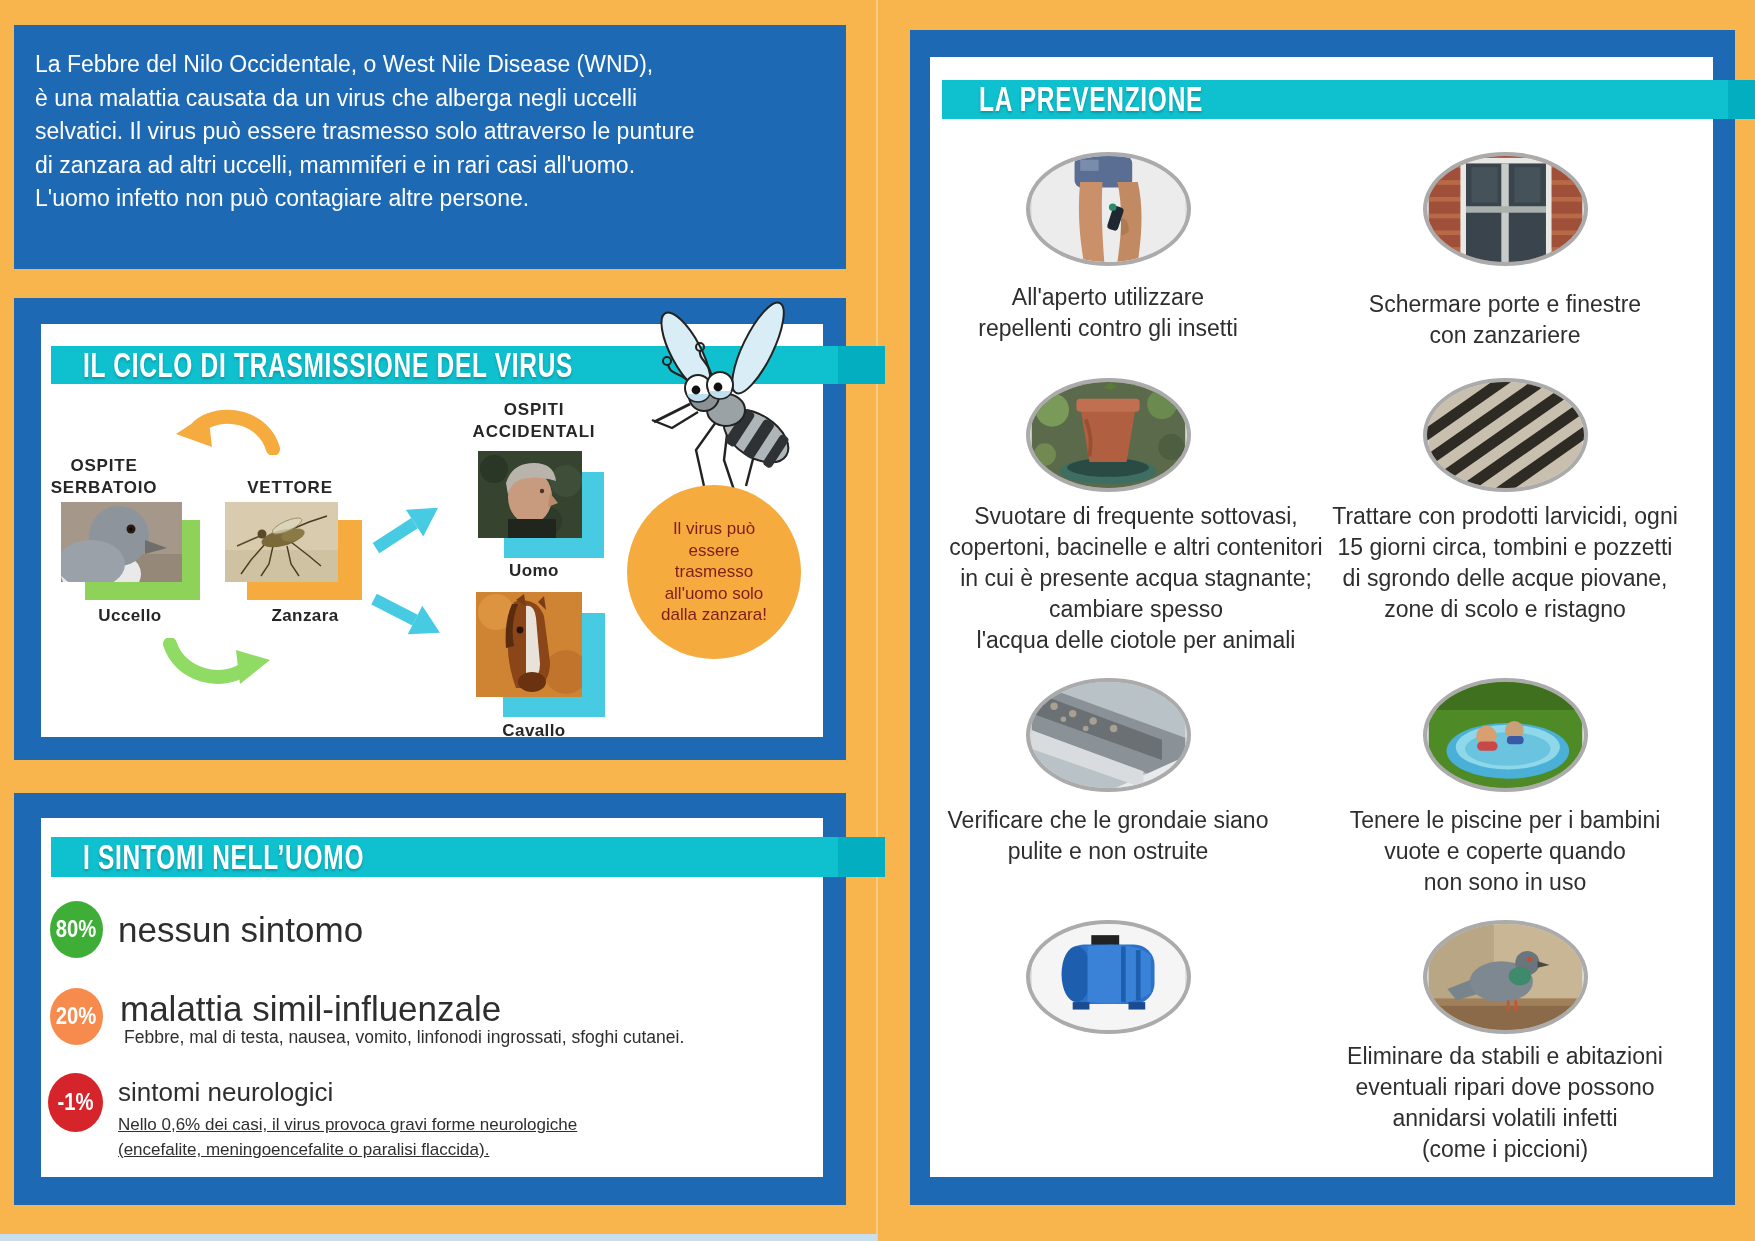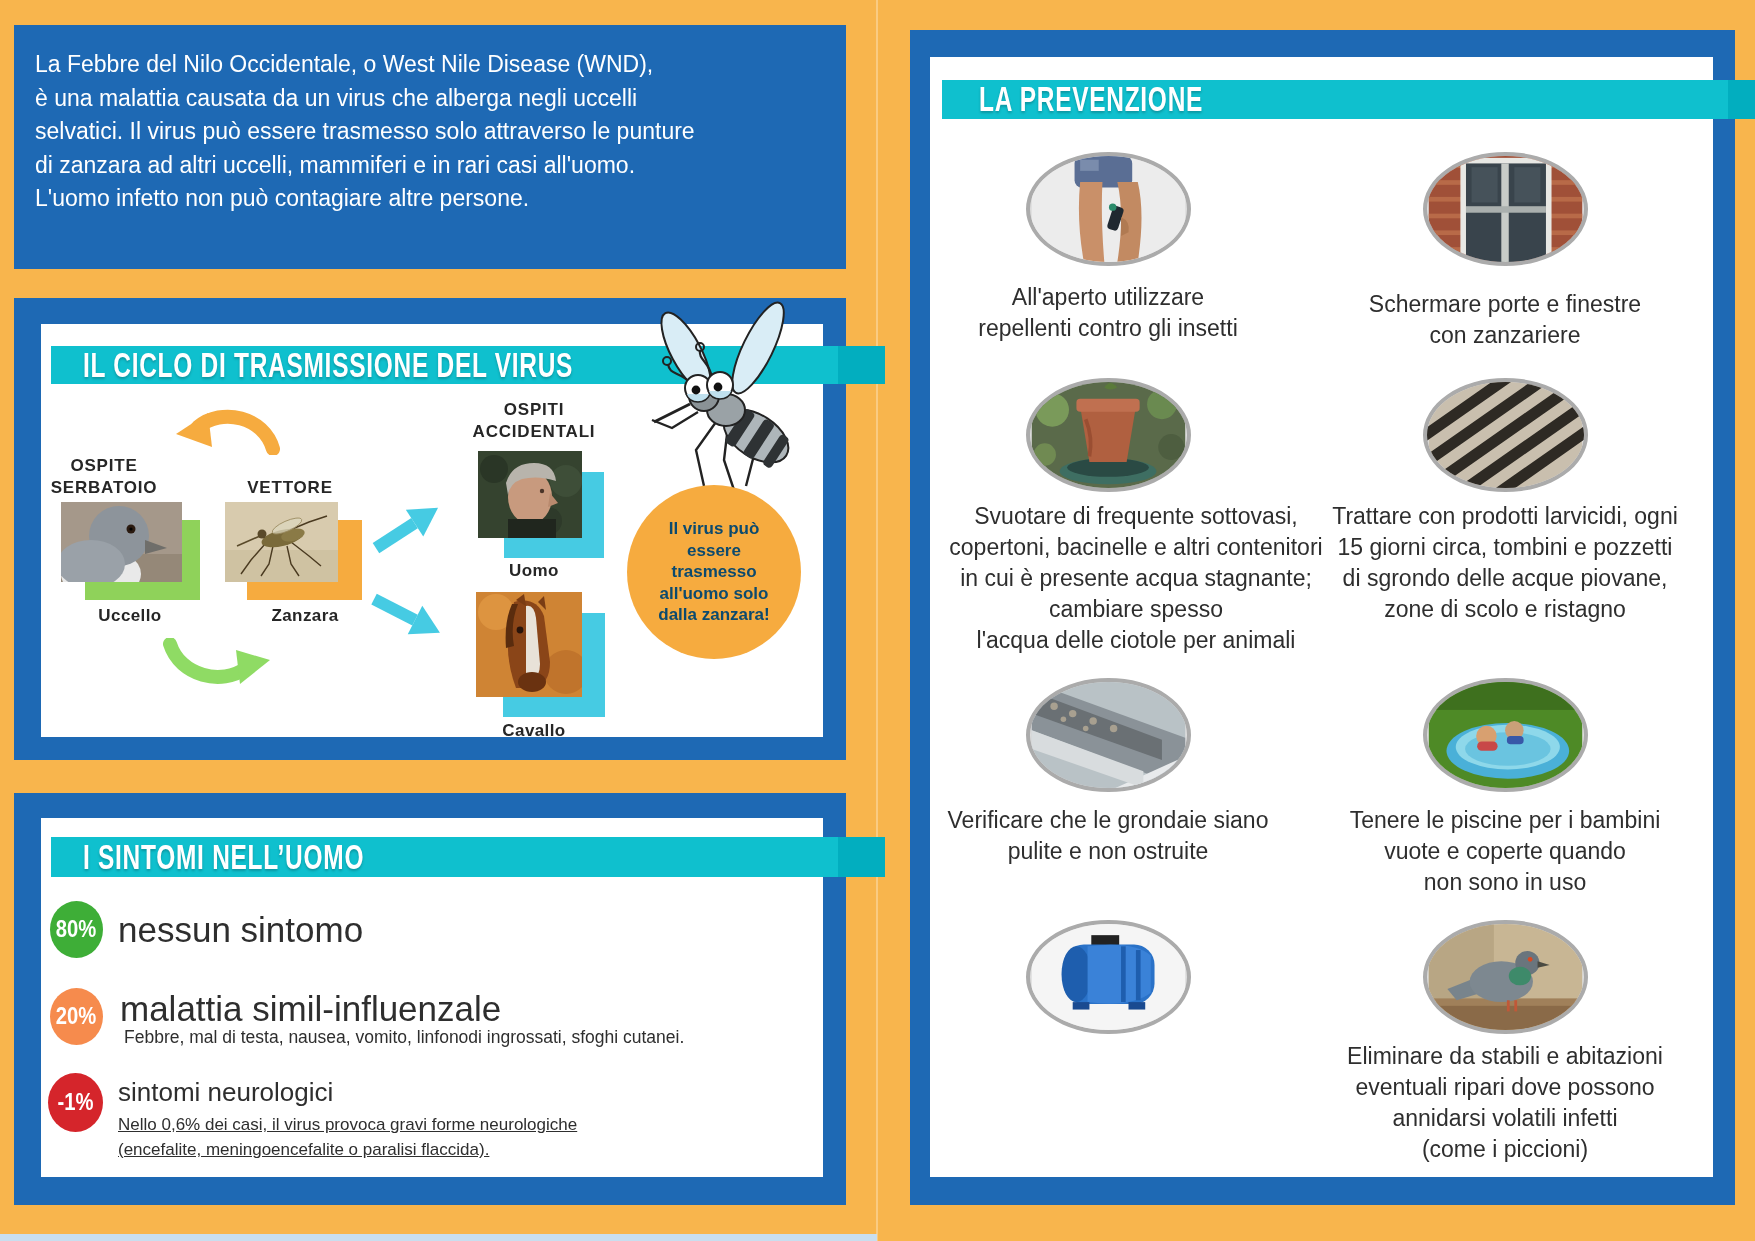--- a/index.html
+++ b/index.html
@@ -30,21 +30,21 @@
     letter-spacing:.8px;text-align:center;white-space:pre-line;
   }
   .photo{position:absolute;overflow:hidden;}
   .photo svg{display:block;}
   .shadow-rect{position:absolute;}
   .bubble{
     position:absolute;background:#F6AB3F;border-radius:50%;
     display:flex;align-items:center;justify-content:center;text-align:center;
   }
   .bubble span{
-    color:#0c4a6e;font-weight:bold;font-size:17px;line-height:21.5px;white-space:pre-line;
+    color:#7f1d1d;font-weight:normal;font-size:17px;line-height:21.5px;white-space:pre-line;
   }
   .pct-circle{
     position:absolute;width:53px;height:57px;border-radius:50%;
     display:flex;align-items:center;justify-content:center;
   }
   .pct-circle span{color:#fff;font-weight:bold;font-size:23px;transform:scaleX(.88);}
   .sym-title{position:absolute;color:#2e2e2e;font-size:35px;white-space:nowrap;}
   .sym-sub{position:absolute;color:#2e2e2e;font-size:17.5px;line-height:25px;white-space:pre-line;}
   .oval{
     position:absolute;width:165px;height:114px;border-radius:50%;

